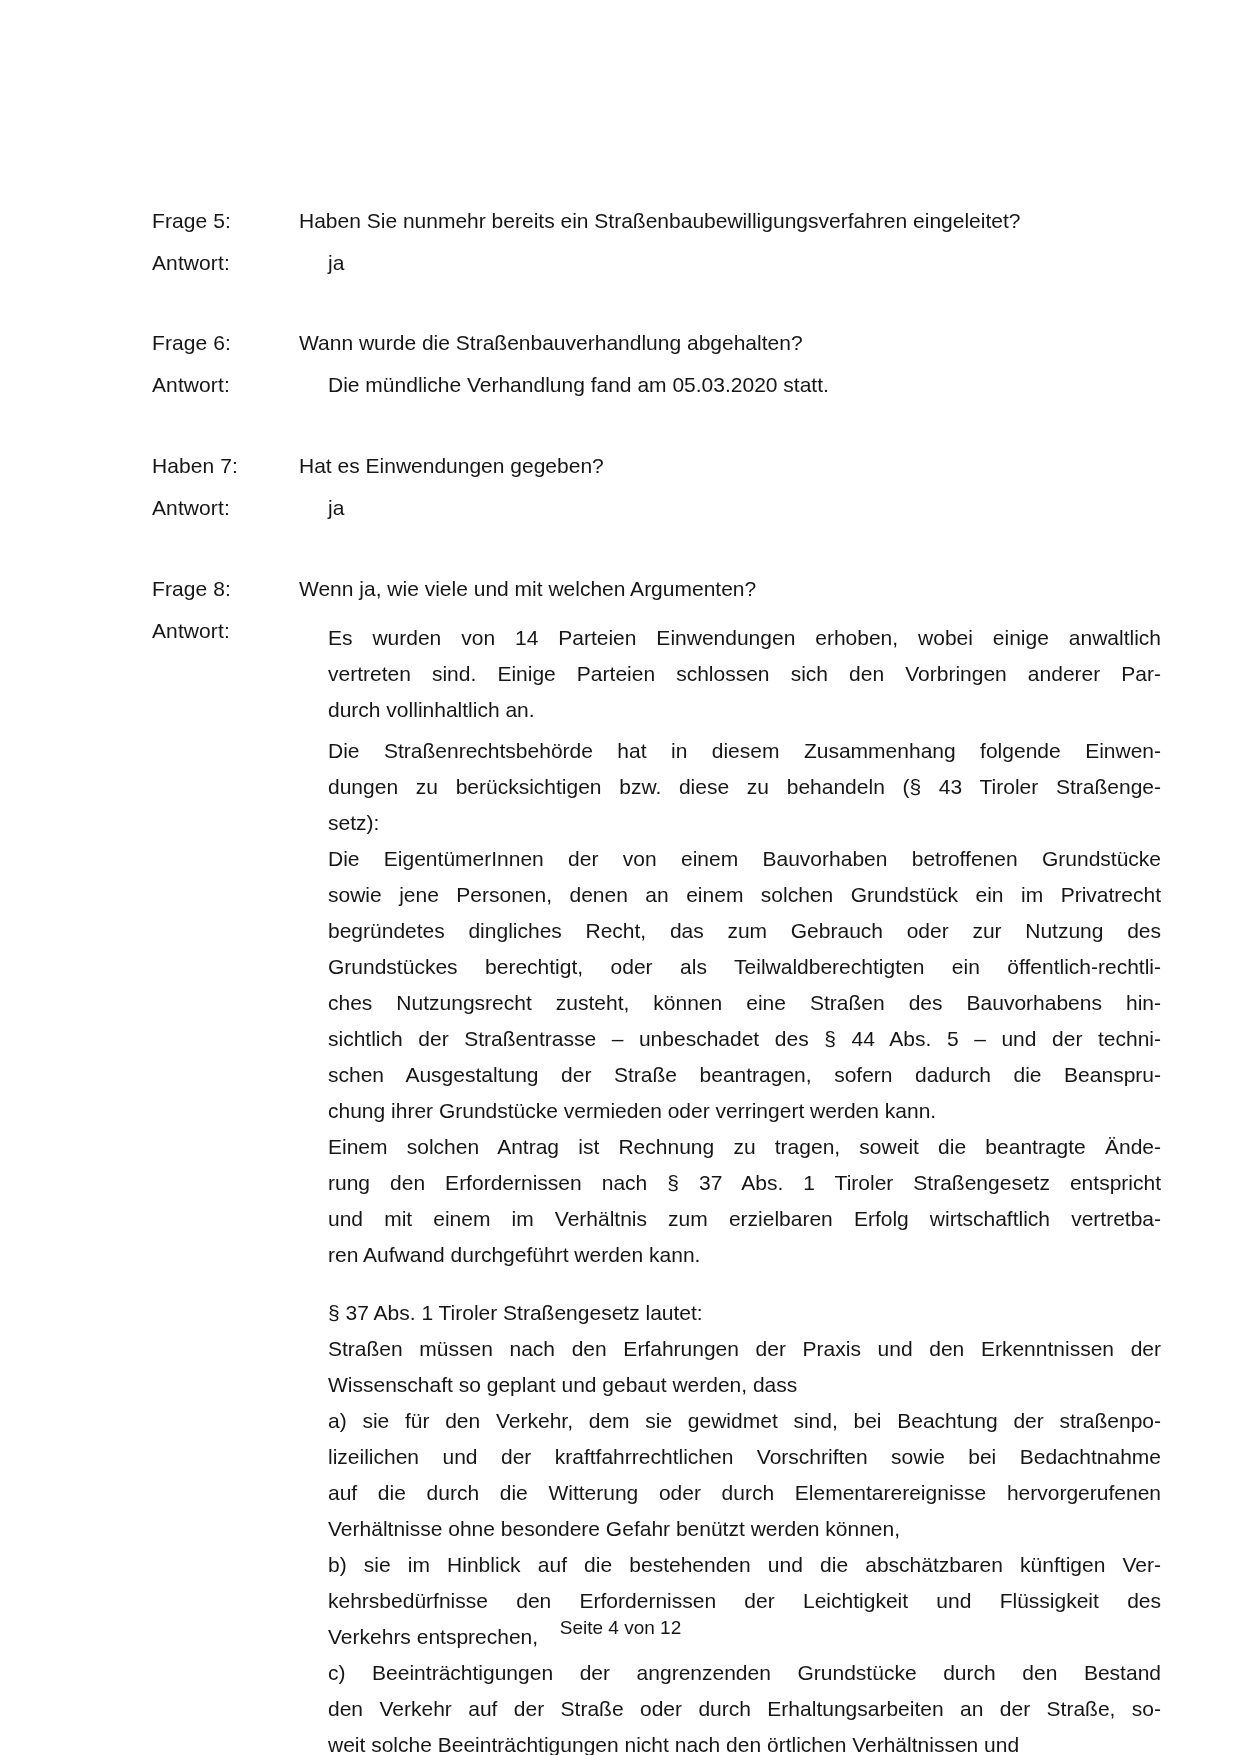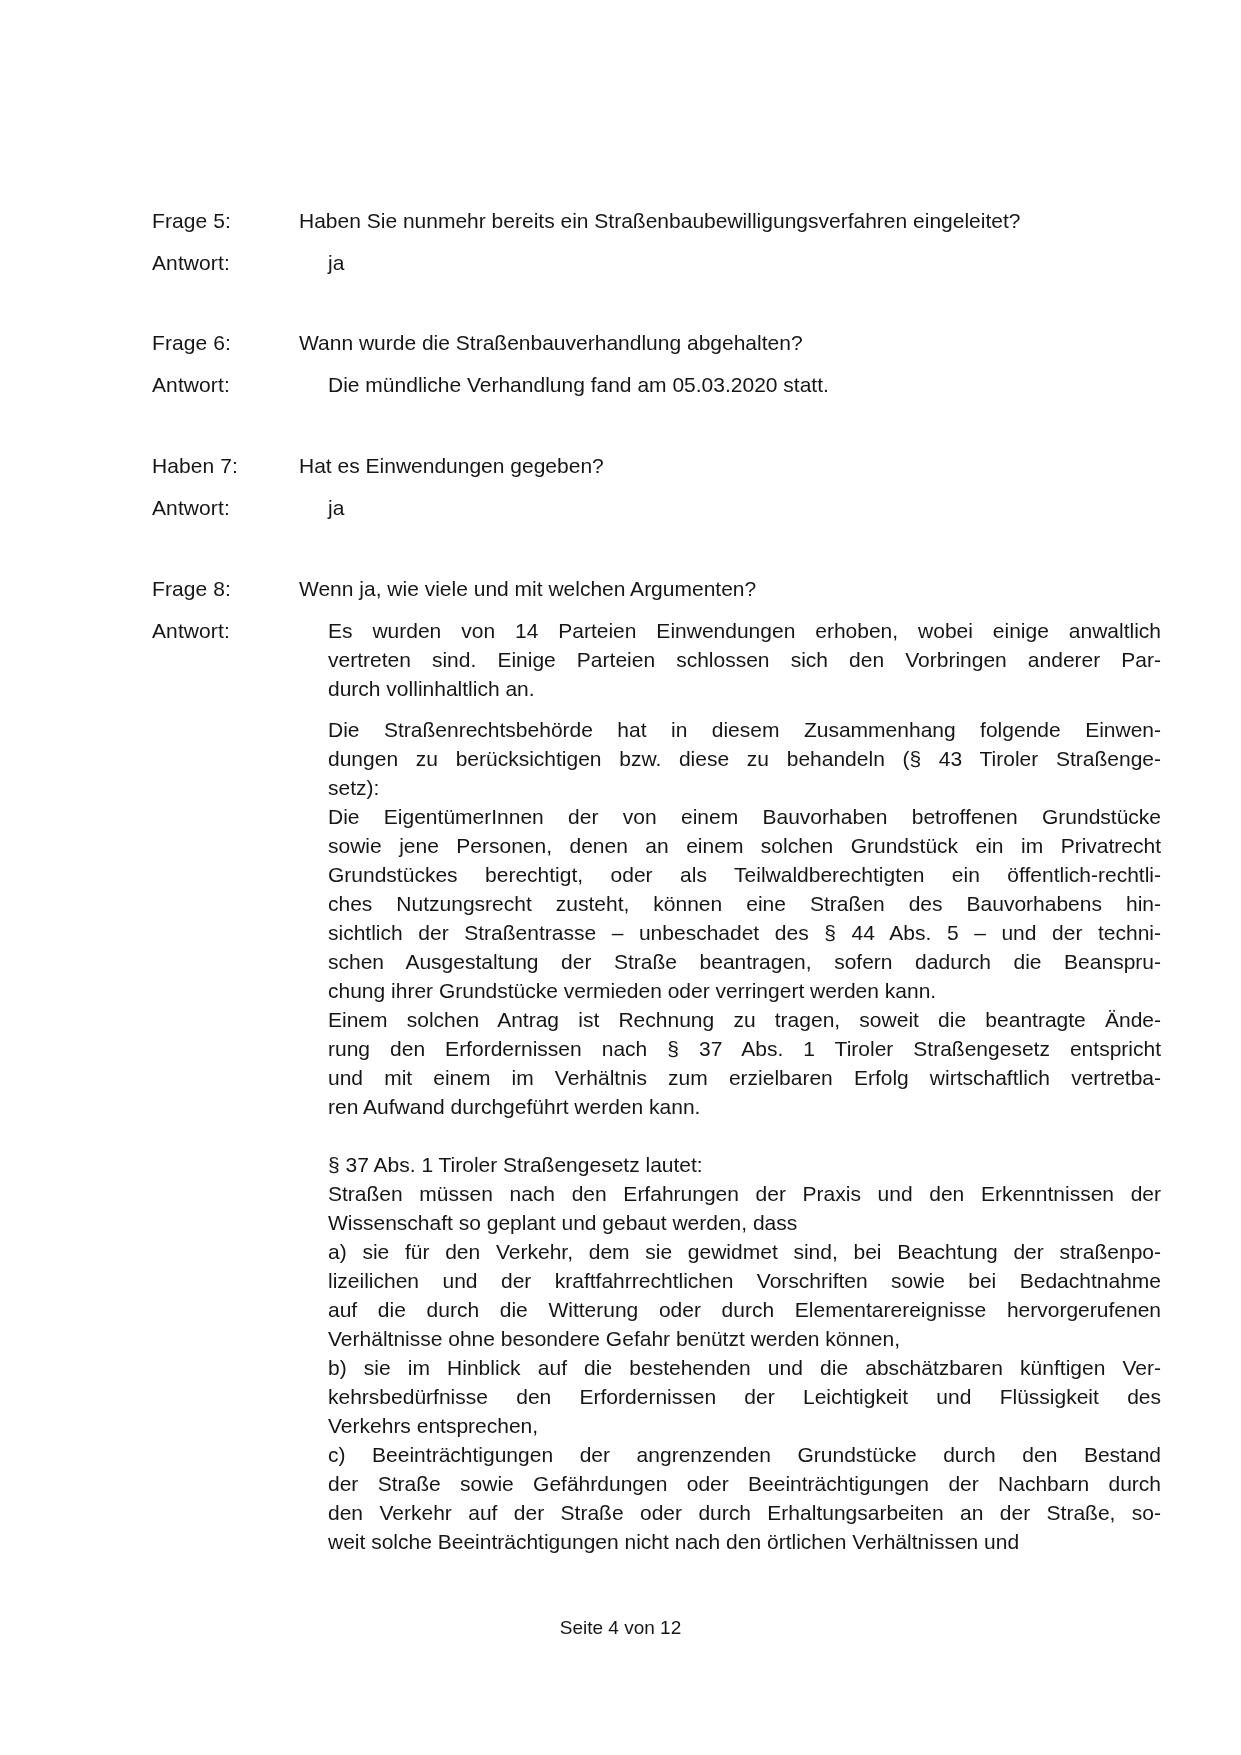--- a/index.html
+++ b/index.html
@@ -13,21 +13,21 @@
       font-size: 21px; line-height: 29px;
     }
     .row { display: flex; align-items: flex-start; }
     .label { width: 147px; flex: 0 0 147px; letter-spacing: 0.1px; }
     .content { width: 833px; flex: 0 0 833px; }
     .q .label, .q .content { }
     .a-row { margin-top: 13px; gap: 29px; }
     .para { text-align: justify; text-align-last: left; margin: 0; }
     .para + .para.gap { margin-top: 12px; }
     .para.gap-big { margin-top: 29px; }
-    .ln { display: block; text-align: justify; text-align-last: justify; white-space: nowrap; }
+    .ln { display: block; text-align: justify; text-align-last: justify; white-space: nowrap; margin-top: 7px; }
     .ln.last { text-align-last: left; }
     .footer {
       position: absolute; left: 0; width: 1241px; top: 1616px;
       text-align: center; font-size: 19px; line-height: 24px;
     }
   </style>
 </head>
 <body>
 
 <div class="page">
@@ -79,20 +79,21 @@
             <span class="ln last">durch vollinhaltlich an.</span>
           </div>
           <div class="para gap">
             <span class="ln">Die Straßenrechtsbehörde hat in diesem Zusammenhang folgende Einwen-</span>
             <span class="ln">dungen zu berücksichtigen bzw. diese zu behandeln (§ 43 Tiroler Straßenge-</span>
             <span class="ln last">setz):</span>
           </div>
           <div class="para">
             <span class="ln">Die EigentümerInnen der von einem Bauvorhaben betroffenen Grundstücke</span>
             <span class="ln">sowie jene Personen, denen an einem solchen Grundstück ein im Privatrecht</span>
+            <span class="ln">begründetes dingliches Recht, das zum Gebrauch oder zur Nutzung des</span>
             <span class="ln">Grundstückes berechtigt, oder als Teilwaldberechtigten ein öffentlich-rechtli-</span>
             <span class="ln">ches Nutzungsrecht zusteht, können eine Straßen des Bauvorhabens hin-</span>
             <span class="ln">sichtlich der Straßentrasse – unbeschadet des § 44 Abs. 5 – und der techni-</span>
             <span class="ln">schen Ausgestaltung der Straße beantragen, sofern dadurch die Beanspru-</span>
             <span class="ln last">chung ihrer Grundstücke vermieden oder verringert werden kann.</span>
           </div>
           <div class="para">
             <span class="ln">Einem solchen Antrag ist Rechnung zu tragen, soweit die beantragte Ände-</span>
             <span class="ln">rung den Erfordernissen nach § 37 Abs. 1 Tiroler Straßengesetz entspricht</span>
             <span class="ln">und mit einem im Verhältnis zum erzielbaren Erfolg wirtschaftlich vertretba-</span>
@@ -111,21 +112,20 @@
             <span class="ln">auf die durch die Witterung oder durch Elementarereignisse hervorgerufenen</span>
             <span class="ln last">Verhältnisse ohne besondere Gefahr benützt werden können,</span>
           </div>
           <div class="para">
             <span class="ln">b) sie im Hinblick auf die bestehenden und die abschätzbaren künftigen Ver-</span>
             <span class="ln">kehrsbedürfnisse den Erfordernissen der Leichtigkeit und Flüssigkeit des</span>
             <span class="ln last">Verkehrs entsprechen,</span>
           </div>
           <div class="para">
             <span class="ln">c) Beeinträchtigungen der angrenzenden Grundstücke durch den Bestand</span>
-            <span class="ln">der Straße sowie Gefährdungen oder Beeinträchtigungen der Nachbarn durch</span>
             <span class="ln">den Verkehr auf der Straße oder durch Erhaltungsarbeiten an der Straße, so-</span>
             <span class="ln last">weit solche Beeinträchtigungen nicht nach den örtlichen Verhältnissen und</span>
           </div>
         </div>
     </div>
   </div>
 
   <div class="footer">Seite 4 von 12</div>
 </div>
 

